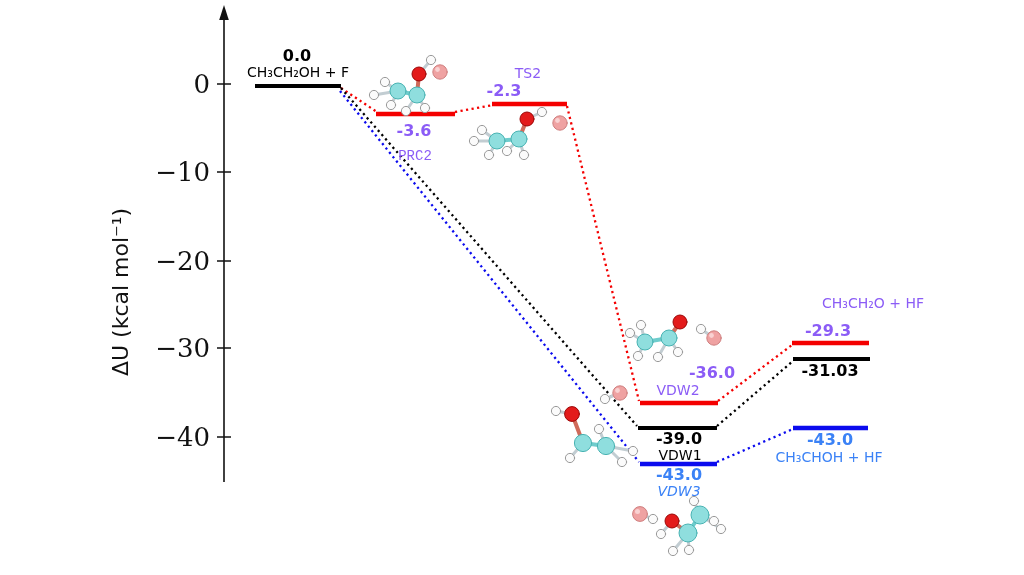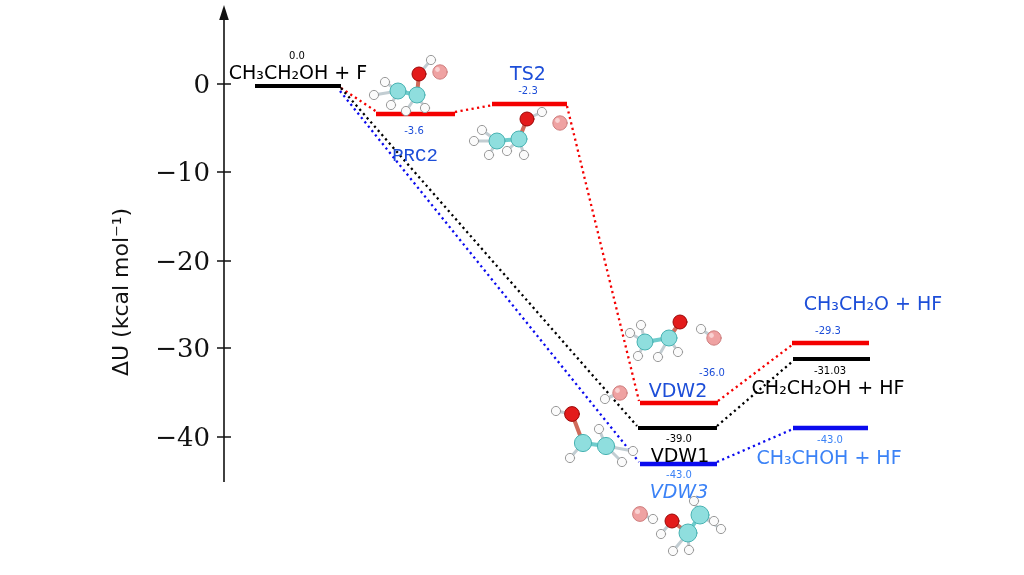--- a/index.html
+++ b/index.html
@@ -3,24 +3,24 @@
 <meta charset="utf-8">
 <style>
   html,body{margin:0;padding:0;background:#fff;}
   .stage{
     position:relative;width:1024px;height:575px;background:#ffffff;
     font-family:"DejaVu Sans",sans-serif;overflow:hidden;
   }
   .overlay{position:absolute;left:0;top:0;}
   .lbl{
     position:absolute;transform:translate(-50%,-50%);
-    white-space:nowrap;font-size:19px;color:#000;line-height:1;
-  }
-  .val{font-size:10px;}
-  .red{color:#1d4ed8;}
+    white-space:nowrap;font-size:14px;color:#000;line-height:1;
+  }
+  .val{font-size:16px;font-weight:bold;}
+  .red{color:#8b5cf6;}
   .blue{color:#3b82f6;}
   .tick-lbl{
     position:absolute;width:80px;text-align:right;transform:translateY(-50%);
     font-family:"DejaVu Serif",serif;font-size:26px;color:#111;line-height:1;
   }
   .ylabel{
     position:absolute;left:120px;top:292px;
     transform:translate(-50%,-50%) rotate(-90deg);
     font-size:22px;color:#111;white-space:nowrap;
   }
@@ -198,33 +198,32 @@
   <div class="tick-lbl" style="left:130px;top:348px;">−30</div>
   <div class="tick-lbl" style="left:130px;top:437px;">−40</div>
 
   <div class="lbl val" style="left:297px;top:56px;">0.0</div>
   <div class="lbl" style="left:298px;top:72px;">CH₃CH₂OH + F</div>
 
   <div class="lbl val red" style="left:414px;top:131px;">-3.6</div>
   <div class="lbl red" style="left:415px;top:156px;font-family:Liberation Mono, monospace;">PRC2</div>
 
   <div class="lbl red" style="left:528px;top:73px;">TS2</div>
-  <div class="lbl val red" style="left:528px;top:91px;">-2.3</div>
+  <div class="lbl val red" style="left:504px;top:91px;">-2.3</div>
 
   <div class="lbl val red" style="left:712px;top:373px;">-36.0</div>
   <div class="lbl red" style="left:678px;top:390px;">VDW2</div>
 
   <div class="lbl val" style="left:679px;top:439px;">-39.0</div>
   <div class="lbl" style="left:680px;top:455px;">VDW1</div>
 
   <div class="lbl val blue" style="left:679px;top:475px;">-43.0</div>
   <div class="lbl blue" style="left:679px;top:491px;font-style:italic;">VDW3</div>
 
   <div class="lbl red" style="left:829px;top:303px;margin-left:44px;">CH₃CH₂O + HF</div>
   <div class="lbl val red" style="left:828px;top:331px;">-29.3</div>
 
   <div class="lbl val" style="left:830px;top:371px;">-31.03</div>
-  <div class="lbl" style="left:828px;top:387px;">CH₂CH₂OH + HF</div>
 
   <div class="lbl val blue" style="left:830px;top:440px;">-43.0</div>
   <div class="lbl blue" style="left:829px;top:457px;">CH₃CHOH + HF</div>
 
 </div>
 
 </body></html>

